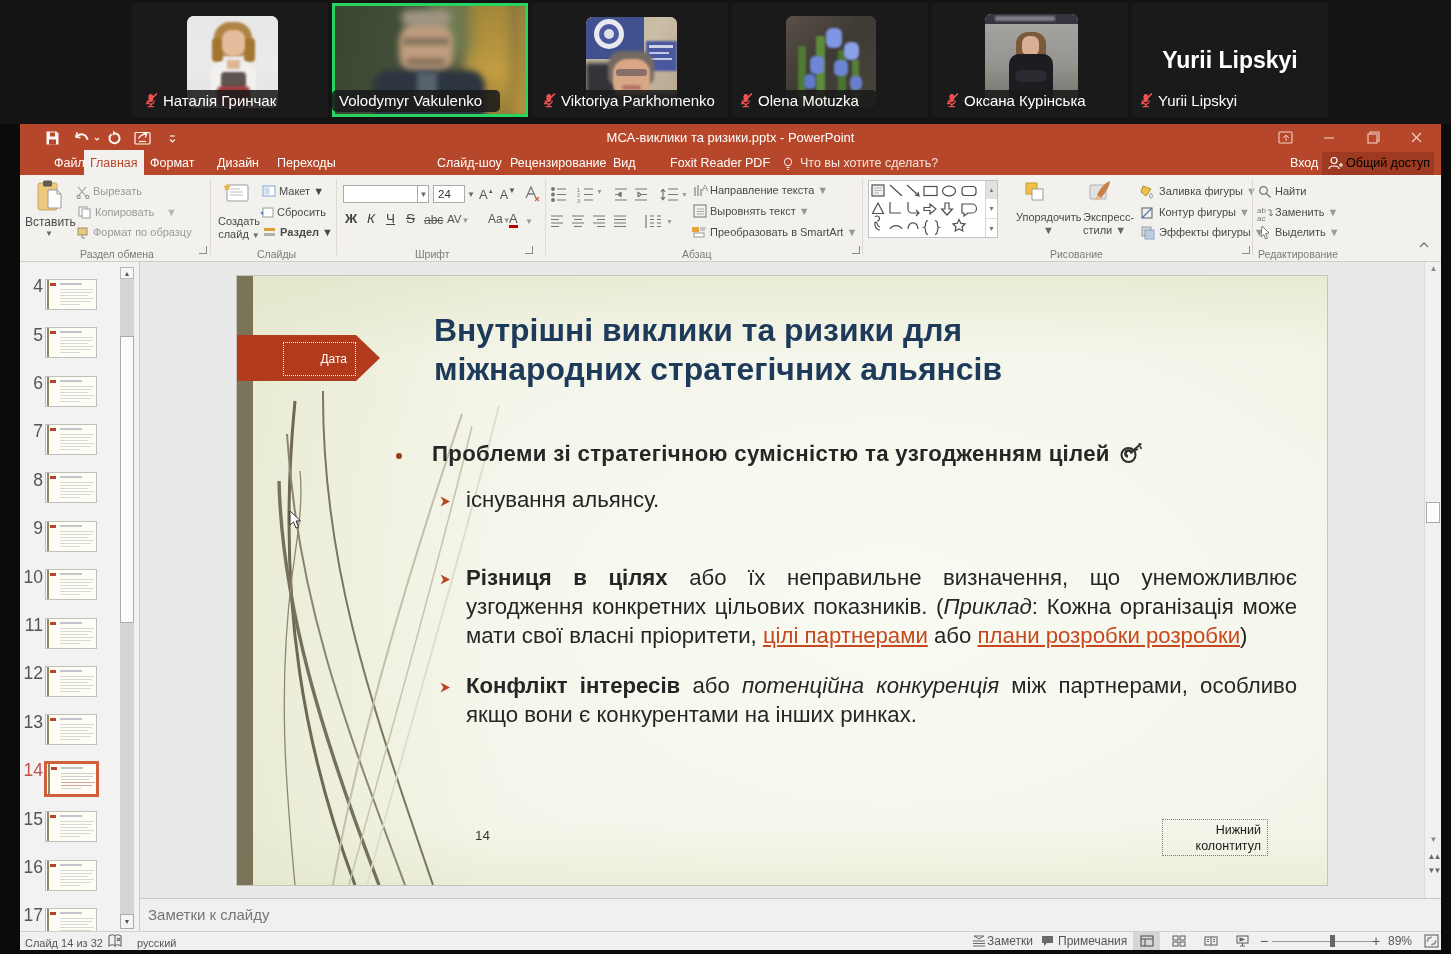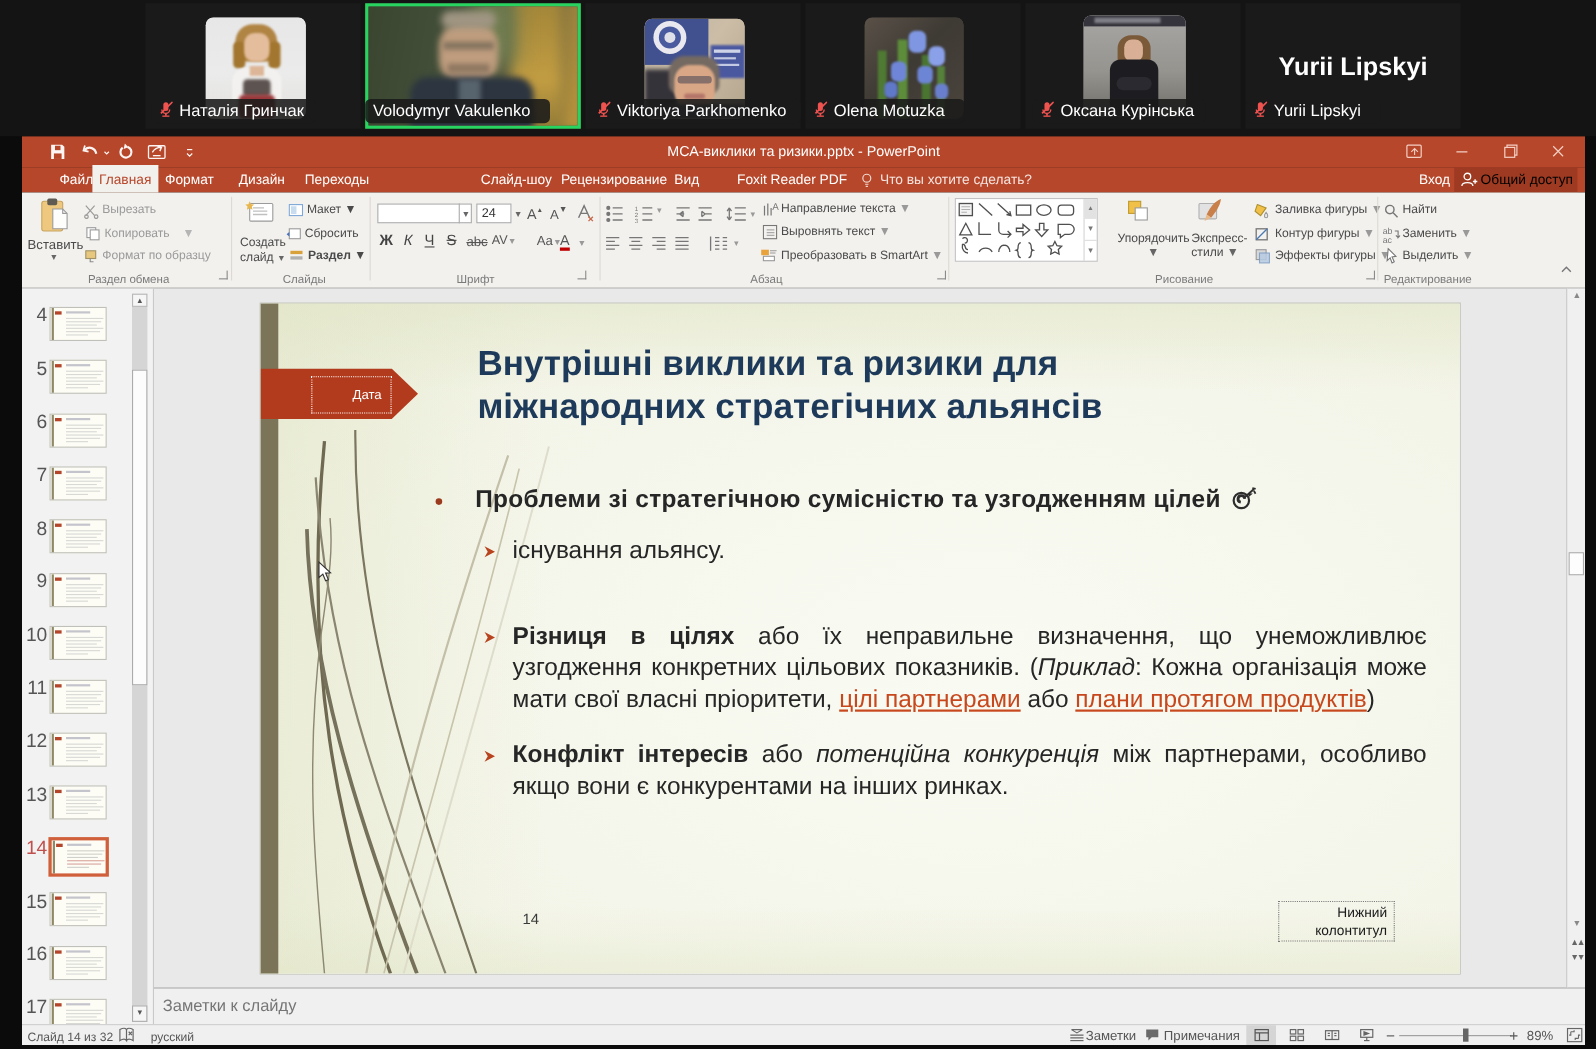--- a/index.html
+++ b/index.html
@@ -693,21 +693,21 @@
           <div class="ll">існування альянсу.</div>
         </div>
       <div class="sub abs" style="top:287px;">
           <span class="arr">
             <svg width="11" height="11" viewBox="0 0 11 11">
               <path d="M0.5 0.5 L10 5.5 L0.5 10.5 L3.4 5.5 z" fill="#b8431f"></path>
             </svg>
           </span>
           <div class="jl"><b>Різниця в цілях</b> або їх неправильне визначення, що унеможливлює</div>
           <div class="jl">узгодження конкретних цільових показників. (<i>Приклад</i>: Кожна організація може</div>
-          <div class="ll">мати свої власні пріоритети, <span class="lnk">цілі партнерами</span> або <span class="lnk">плани протягом продуктів</span>)</div>
+          <div class="ll">мати свої власні пріоритети, <span class="lnk">цілі партнерами</span> або <span class="lnk">плани розробки розробки</span>)</div>
         </div>
       <div class="sub abs" style="top:395px;">
           <span class="arr">
             <svg width="11" height="11" viewBox="0 0 11 11">
               <path d="M0.5 0.5 L10 5.5 L0.5 10.5 L3.4 5.5 z" fill="#b8431f"></path>
             </svg>
           </span>
           <div class="jl"><b>Конфлікт інтересів</b> або <i>потенційна конкуренція</i> між партнерами, особливо</div>
           <div class="ll">якщо вони є конкурентами на інших ринках.</div>
         </div>

